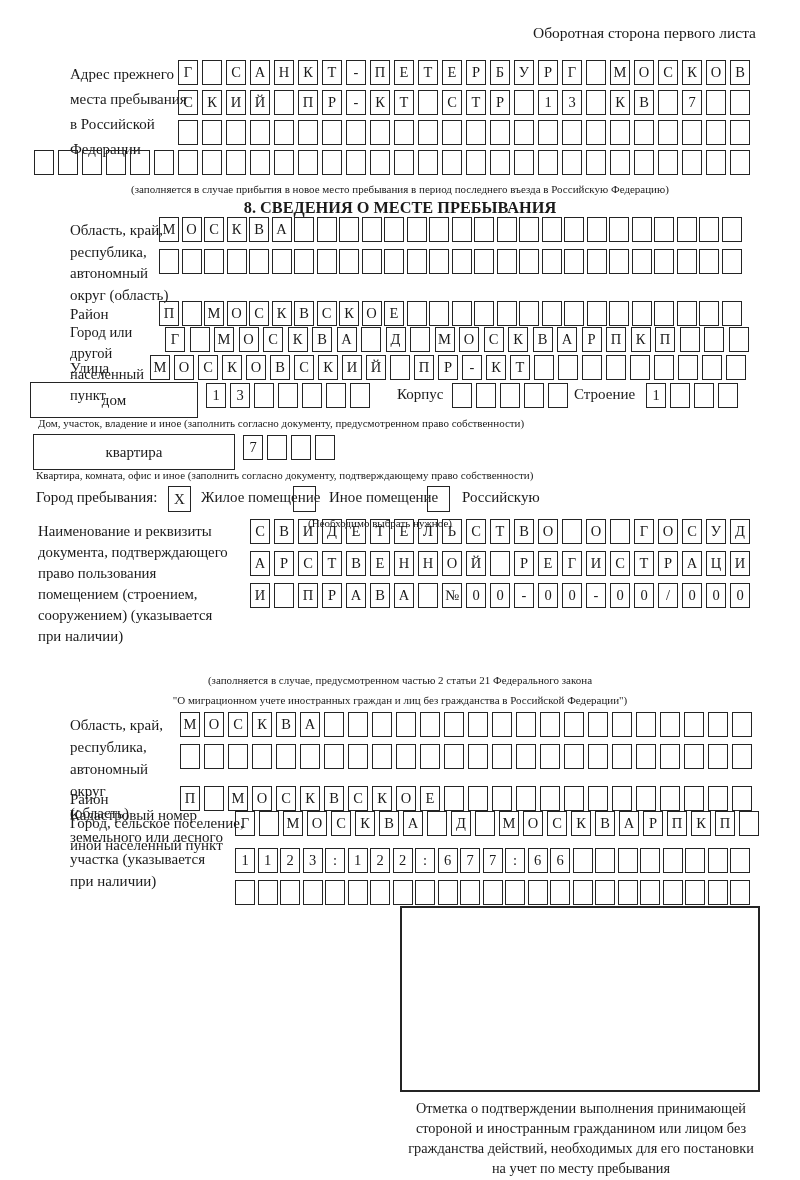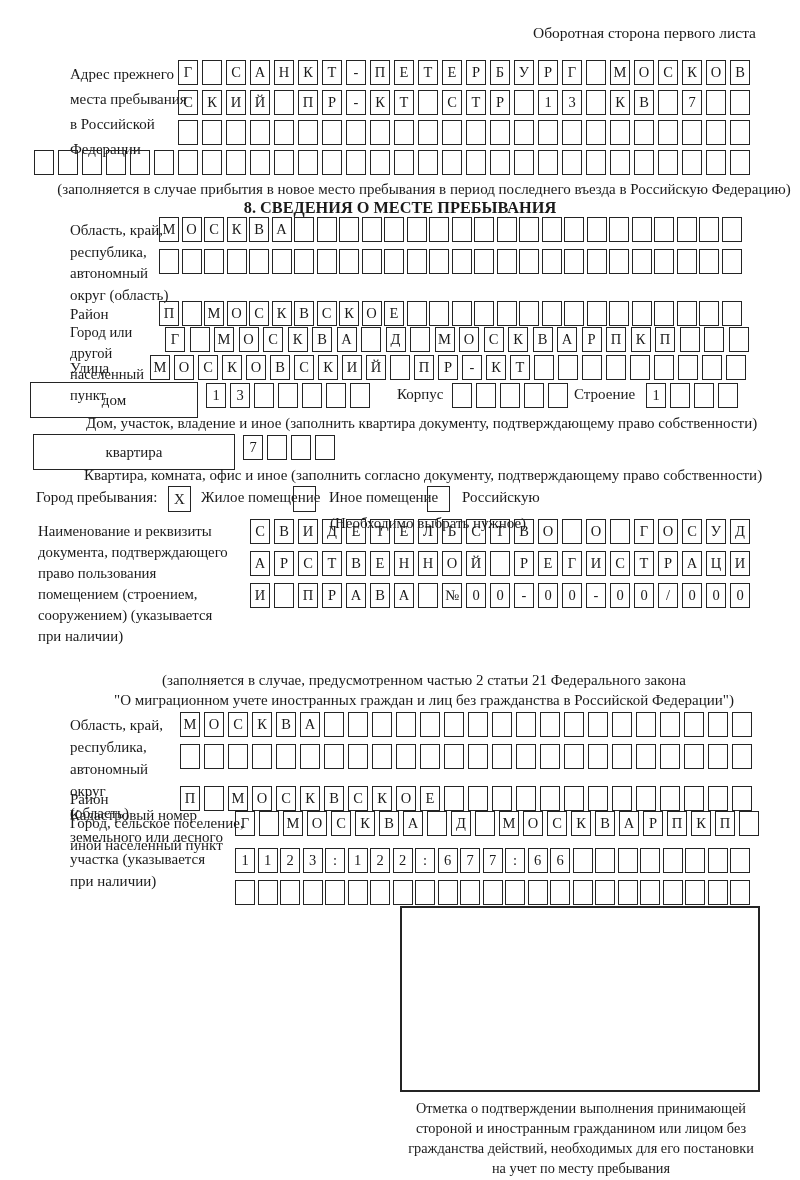--- a/index.html
+++ b/index.html
@@ -3,21 +3,21 @@
 <meta charset="utf-8">
 <style>
   html,body{margin:0;padding:0;background:#fff;}
   .page{position:relative;width:800px;height:1180px;background:#fff;overflow:hidden;
         font-family:"Liberation Serif","DejaVu Serif",serif;color:#1a1a1a;}
   .hdr-note{position:absolute;top:24px;left:0;right:44px;text-align:right;font-size:15.5px;}
   .flabel{position:absolute;font-size:15px;line-height:21px;white-space:pre-line;}
   .cells{position:absolute;display:flex;column-gap:var(--g,4px);}
   .cell{flex:0 0 20px;height:25px;box-sizing:border-box;border:1.6px solid #242424;
         text-align:center;font-size:14.5px;line-height:22px;}
-  .note{position:absolute;font-size:15px;line-height:19px;padding-left:48px;}
+  .note{position:absolute;font-size:11px;line-height:19px;}
   .center{left:0;right:0;text-align:center;}
   .title{position:absolute;left:0;right:0;text-align:center;font-weight:bold;font-size:16.3px;}
   .bigbox{position:absolute;box-sizing:border-box;border:1.9px solid #242424;height:36px;
           display:flex;align-items:center;justify-content:center;font-size:15px;}
   .inl-label{position:absolute;font-size:15px;}
   .chk{position:absolute;width:23px;height:26px;box-sizing:border-box;border:1.8px solid #242424;
        text-align:center;line-height:24px;font-size:15px;}
   .stamp-box{position:absolute;box-sizing:border-box;border:2px solid #242424;background:#fff;}
   .stamp-cap{position:absolute;font-size:14.3px;line-height:20px;text-align:center;white-space:pre-line;}
 </style>
@@ -313,21 +313,21 @@
       <span class="cell"></span>
       <span class="cell"></span>
     </div>
   <div class="inl-label" style="top:386px;left:574px;">Строение</div>
   <div class="cells" style="top:383px;left:646px;">
       <span class="cell">1</span>
       <span class="cell"></span>
       <span class="cell"></span>
       <span class="cell"></span>
     </div>
-  <div class="note" style="top:414px;left:38px;">Дом, участок, владение и иное (заполнить квартира документу, подтверждающему право собственности)</div>
+  <div class="note" style="top:414px;left:38px;">Дом, участок, владение и иное (заполнить согласно документу, предусмотренном право собственности)</div>
 
   <div class="bigbox" style="top:434px;left:33px;width:202px;">квартира</div>
   <div class="cells" style="top:435px;left:243px;">
       <span class="cell">7</span>
       <span class="cell"></span>
       <span class="cell"></span>
       <span class="cell"></span>
     </div>
   <div class="note" style="top:466px;left:36px;">Квартира, комната, офис и иное (заполнить согласно документу, подтверждающему право собственности)</div>
 

